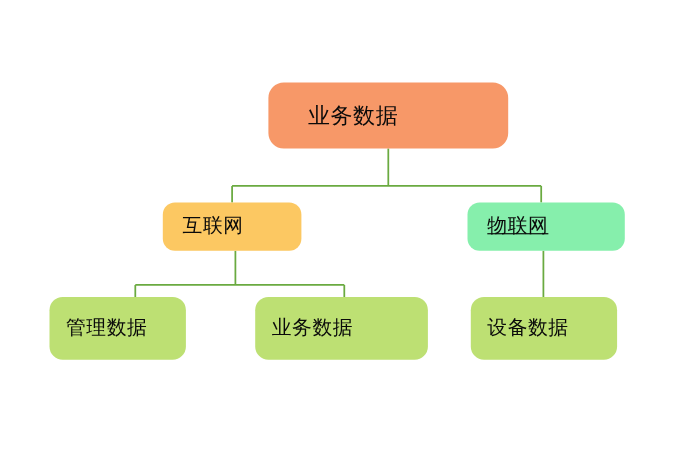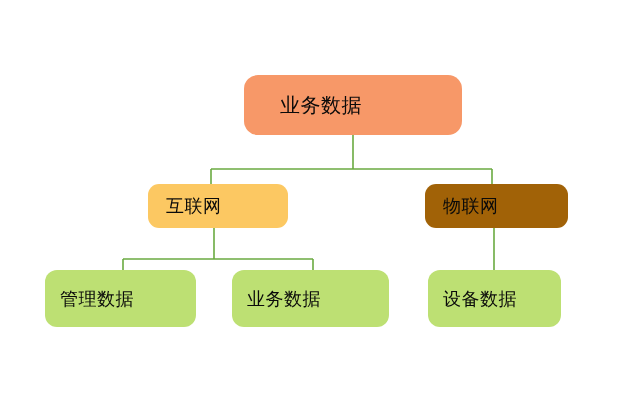--- a/index.html
+++ b/index.html
@@ -62,39 +62,39 @@
     height: 44px;
     background: #fcc862;
     border-radius: 11px;
     padding-left: 18px;
   }
   .node.level-1 .node-label {
     font-size: 18px;
   }
   .node.level-1.internet {
     left: 148px;
-    width: 140px;
+    width: 126px;
   }
   .node.level-1.iot {
     left: 425px;
     width: 143px;
   }
   .node.level-2 {
     top: 270px;
     height: 57px;
     background: #bde073;
     border-radius: 12px;
     padding-left: 15px;
   }
   .node.level-2 .node-label {
     font-size: 18px;
   }
   .node.level-2.manage {
     left: 45px;
-    width: 151px;
+    width: 124px;
   }
   .node.level-2.business {
     left: 232px;
     width: 157px;
   }
   .node.level-2.device {
     left: 428px;
     width: 133px;
   }
 </style>
@@ -118,21 +118,21 @@
   </svg>
 
   <div class="node level-0" style="background: rgb(247, 152, 104);">
     <span class="node-label">业务数据</span>
   </div>
 
   <div class="node level-1 internet" style="background: rgb(252, 200, 98);">
     <span class="node-label">互联网</span>
   </div>
 
-  <div class="node level-1 iot" style="background: #a16207;">
+  <div class="node level-1 iot" style="background: #86efac; text-decoration: underline;">
     <span class="node-label">物联网</span>
   </div>
 
   <div class="node level-2 manage" style="background: rgb(189, 224, 115);">
     <span class="node-label">管理数据</span>
   </div>
 
   <div class="node level-2 business" style="background: rgb(189, 224, 115);">
     <span class="node-label">业务数据</span>
   </div>

